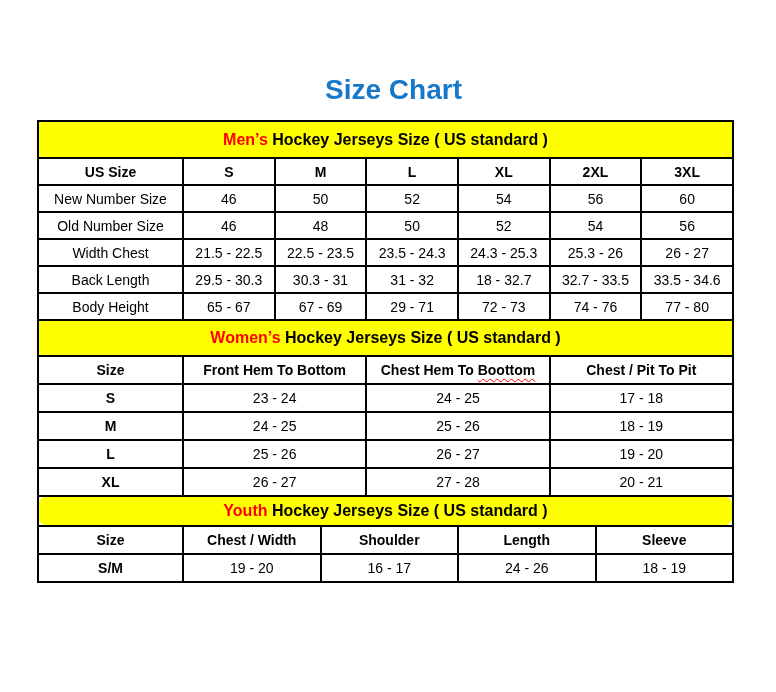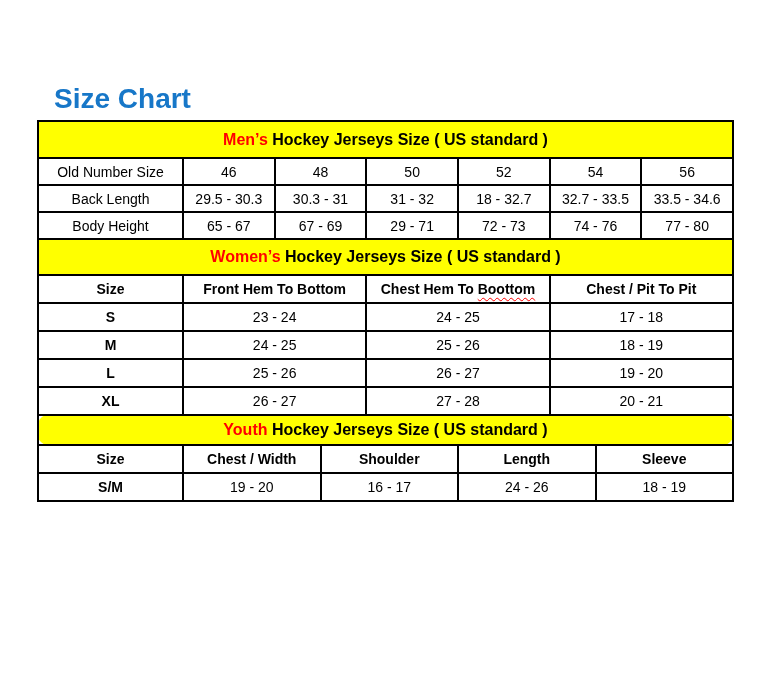--- a/index.html
+++ b/index.html
@@ -14,22 +14,22 @@
     width: 776px; height: 692px;
     background: #ffffff;
     font-family: "Liberation Sans", sans-serif;
     position: relative;
     overflow: hidden;
     color: #000;
   }
   .title {
     position: absolute;
     top: 66px; left: 37px; width: 697px;
-    margin: 17px;
-    text-align: left;
+    margin: 8px;
+    text-align: center;
     font-size: 28px;
     font-weight: 700;
     color: var(--title-blue);
     letter-spacing: 0px;
   }
   .tables {
     position: absolute;
     top: 120px; left: 37px; width: 697px;
   }
   table.size-table {
@@ -84,28 +84,55 @@
           <col>
           <col>
           <col>
           <col>
           <col>
         </colgroup>
         <tbody>
         <tr>
           <td class="band" colspan="7"><span class="accent">Men’s</span><span> Hockey Jerseys Size ( US standard )</span></td>
         </tr>
+      <tr>
+            <th>US Size</th>
+            <th>S</th>
+            <th>M</th>
+            <th>L</th>
+            <th>XL</th>
+            <th>2XL</th>
+            <th>3XL</th>
+          </tr>
+          <tr>
+            <td class="row-head">New Number Size</td>
+            <td>46</td>
+            <td>50</td>
+            <td>52</td>
+            <td>54</td>
+            <td>56</td>
+            <td>60</td>
+          </tr>
           <tr>
             <td class="row-head">Old Number Size</td>
             <td>46</td>
             <td>48</td>
             <td>50</td>
             <td>52</td>
             <td>54</td>
             <td>56</td>
+          </tr>
+          <tr>
+            <td class="row-head">Width Chest</td>
+            <td>21.5 - 22.5</td>
+            <td>22.5 - 23.5</td>
+            <td>23.5 - 24.3</td>
+            <td>24.3 - 25.3</td>
+            <td>25.3 - 26</td>
+            <td>26 - 27</td>
           </tr>
           <tr>
             <td class="row-head">Back Length</td>
             <td>29.5 - 30.3</td>
             <td>30.3 - 31</td>
             <td>31 - 32</td>
             <td>18 - 32.7</td>
             <td>32.7 - 33.5</td>
             <td>33.5 - 34.6</td>
           </tr>

